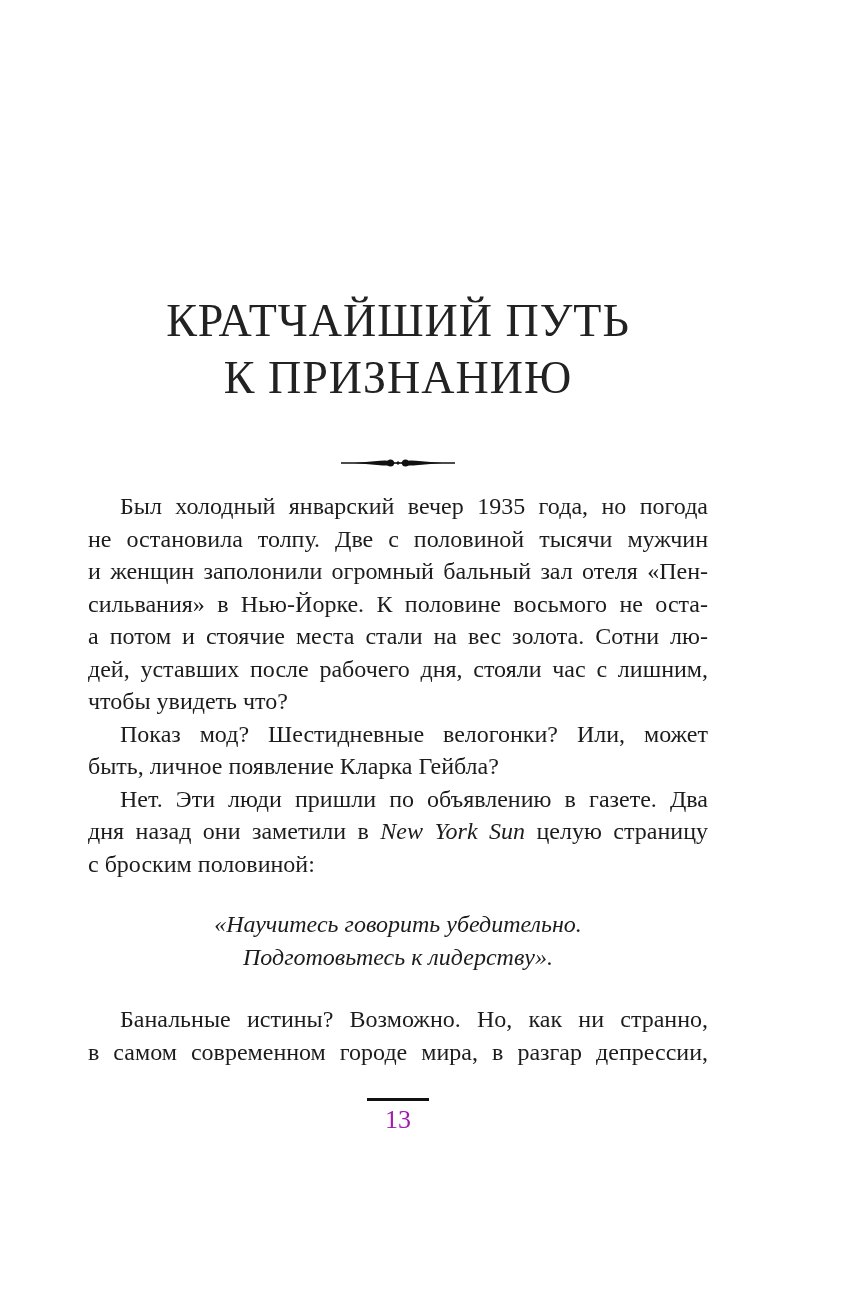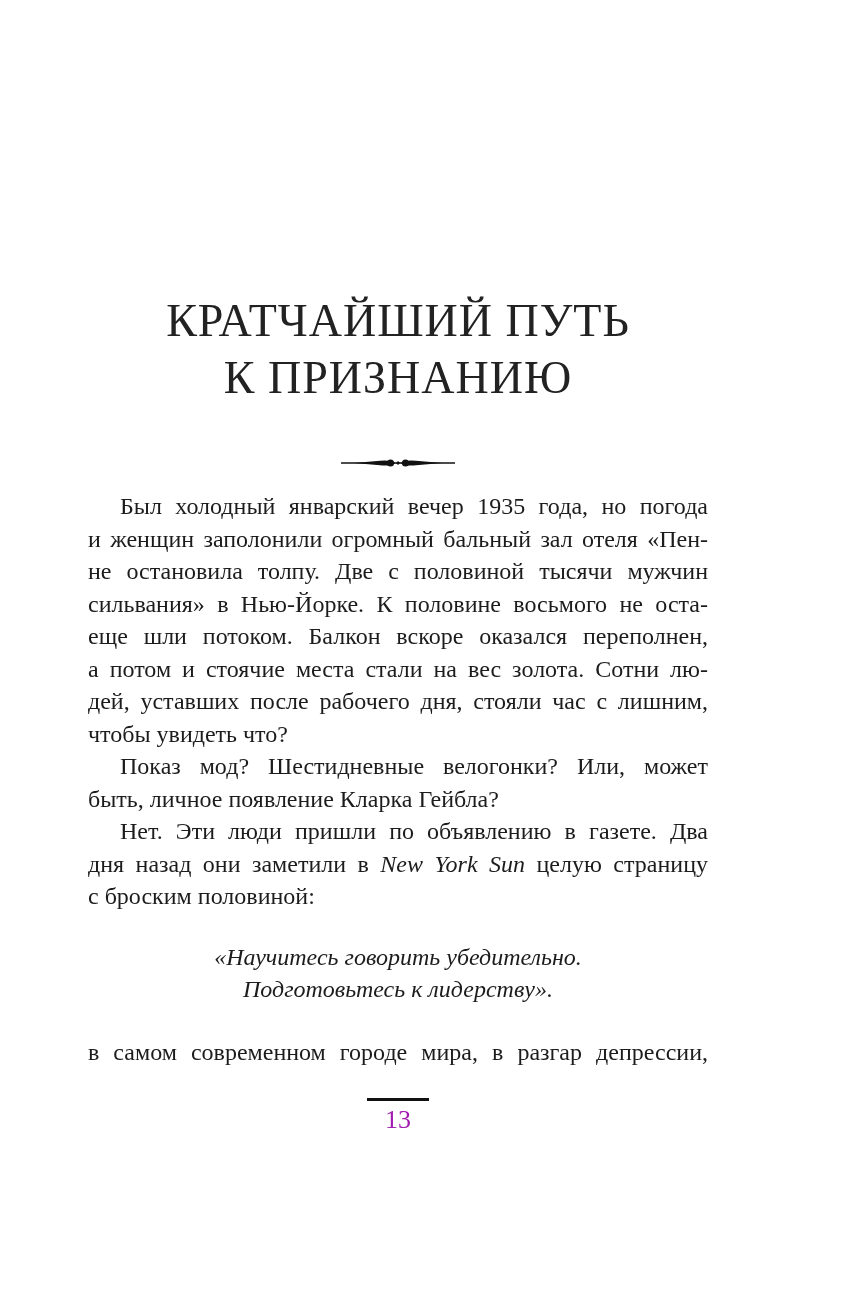--- a/index.html
+++ b/index.html
@@ -105,42 +105,42 @@
         <rect x="56.6" y="5.6" width="2.8" height="2.8" transform="rotate(45 58 7)" fill="#111111"></rect>
         <path d="M102 7 L76 4.7 Q66 3.5 60.5 7 Q66 10.5 76 9.3 Z" fill="#111111"></path>
         <circle cx="65.5" cy="7" r="3.6" fill="#111111"></circle>
       </svg>
     </div>
 
     <div class="body-text">
 
     <div class="paragraph">
           <div class="line first"><span>Был холодный январский вечер 1935 года, но погода</span></div>
+          <div class="line"><span>не остановила толпу. Две с половиной тысячи мужчин</span></div>
           <div class="line"><span>и женщин заполонили огромный бальный зал отеля «Пен-</span></div>
-          <div class="line"><span>не остановила толпу. Две с половиной тысячи мужчин</span></div>
           <div class="line"><span>сильвания» в Нью-Йорке. К половине восьмого не оста-</span></div>
-          <div class="line"><span>еще шли потоком. Балкон вскоре оказался переполнен,</span></div>
           <div class="line"><span>а потом и стоячие места стали на вес золота. Сотни лю-</span></div>
           <div class="line"><span>дей, уставших после рабочего дня, стояли час с лишним,</span></div>
           <div class="line para-end"><span>чтобы увидеть что?</span></div>
         </div>
         <div class="paragraph">
           <div class="line first"><span>Показ мод? Шестидневные велогонки? Или, может</span></div>
           <div class="line para-end"><span>быть, личное появление Кларка Гейбла?</span></div>
         </div>
         <div class="paragraph">
           <div class="line first"><span>Нет. Эти люди пришли по объявлению в газете. Два</span></div>
           <div class="line"><span>дня назад они заметили в </span><span class="it">New York Sun</span><span> целую страницу</span></div>
           <div class="line para-end"><span>с броским половиной:</span></div>
         </div>
         <div class="quote-block">
           <div class="line"><span>«Научитесь говорить убедительно.</span></div>
           <div class="line"><span>Подготовьтесь к лидерству».</span></div>
         </div>
         <div class="paragraph">
+          <div class="line first"><span>Банальные истины? Возможно. Но, как ни странно,</span></div>
           <div class="line"><span>в самом современном городе мира, в разгар депрессии,</span></div>
         </div>
       </div>
 
     <div class="footer">
       <div class="footer-rule"></div>
       <div class="page-number">13</div>
     </div>
 
   </div>

